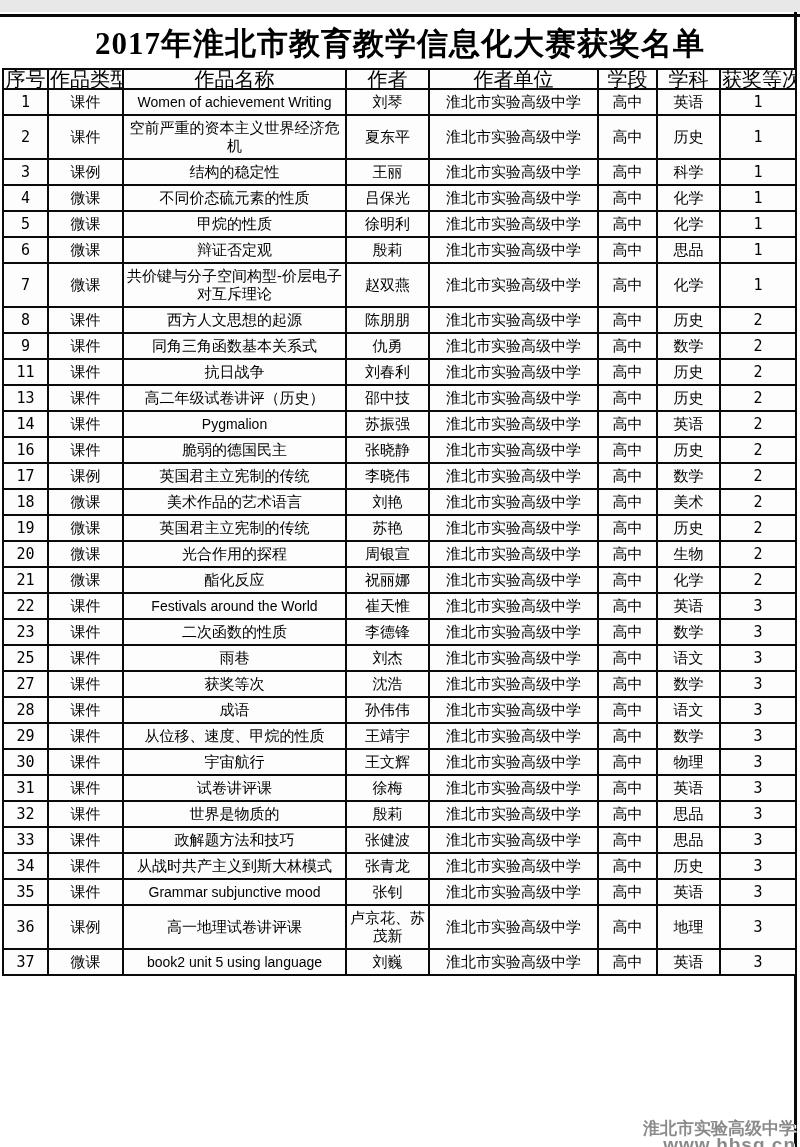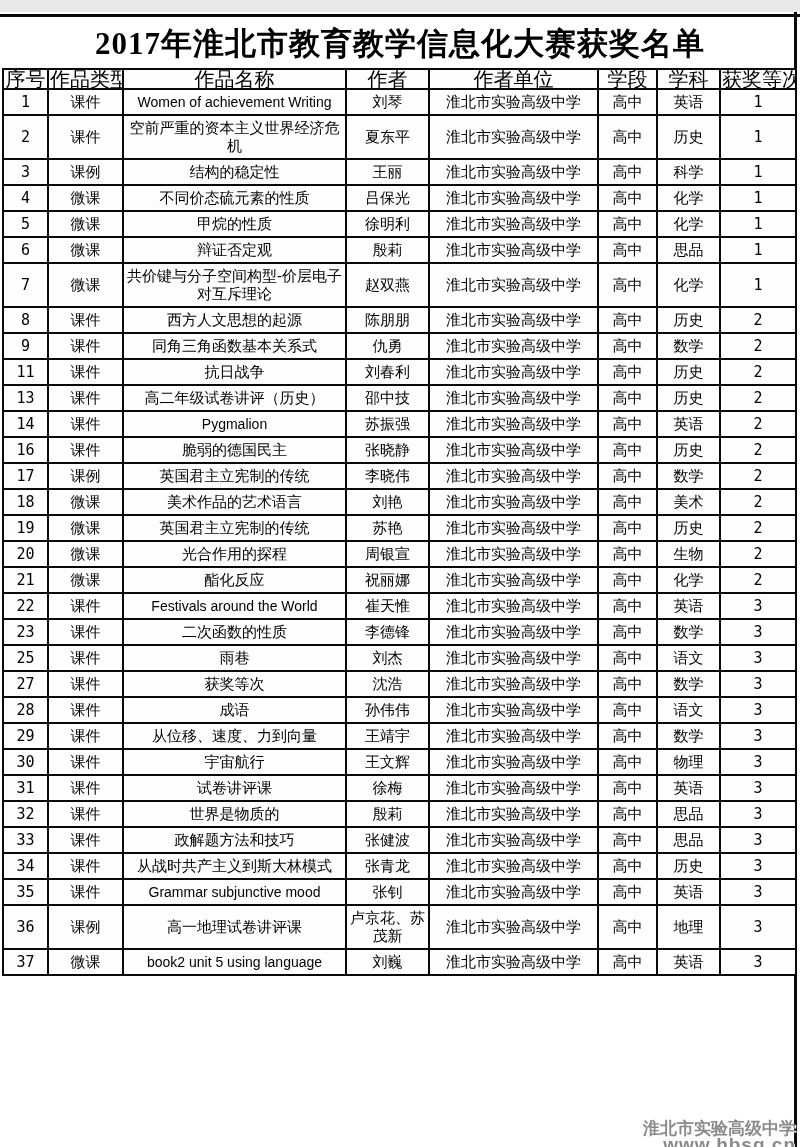--- a/index.html
+++ b/index.html
@@ -334,21 +334,21 @@
     <td class="cell-title">成语</td>
     <td class="cell-author">孙伟伟</td>
     <td class="cell-unit">淮北市实验高级中学</td>
     <td class="cell-stage">高中</td>
     <td class="cell-subject">语文</td>
     <td class="cell-award">3</td>
   </tr>
         <tr>
     <td class="cell-no">29</td>
     <td class="cell-type">课件</td>
-    <td class="cell-title">从位移、速度、力到向量</td>
+    <td class="cell-title">从位移、速度、甲烷的性质</td>
     <td class="cell-author">王靖宇</td>
     <td class="cell-unit">淮北市实验高级中学</td>
     <td class="cell-stage">高中</td>
     <td class="cell-subject">数学</td>
     <td class="cell-award">3</td>
   </tr>
         <tr>
     <td class="cell-no">30</td>
     <td class="cell-type">课件</td>
     <td class="cell-title">宇宙航行</td>

